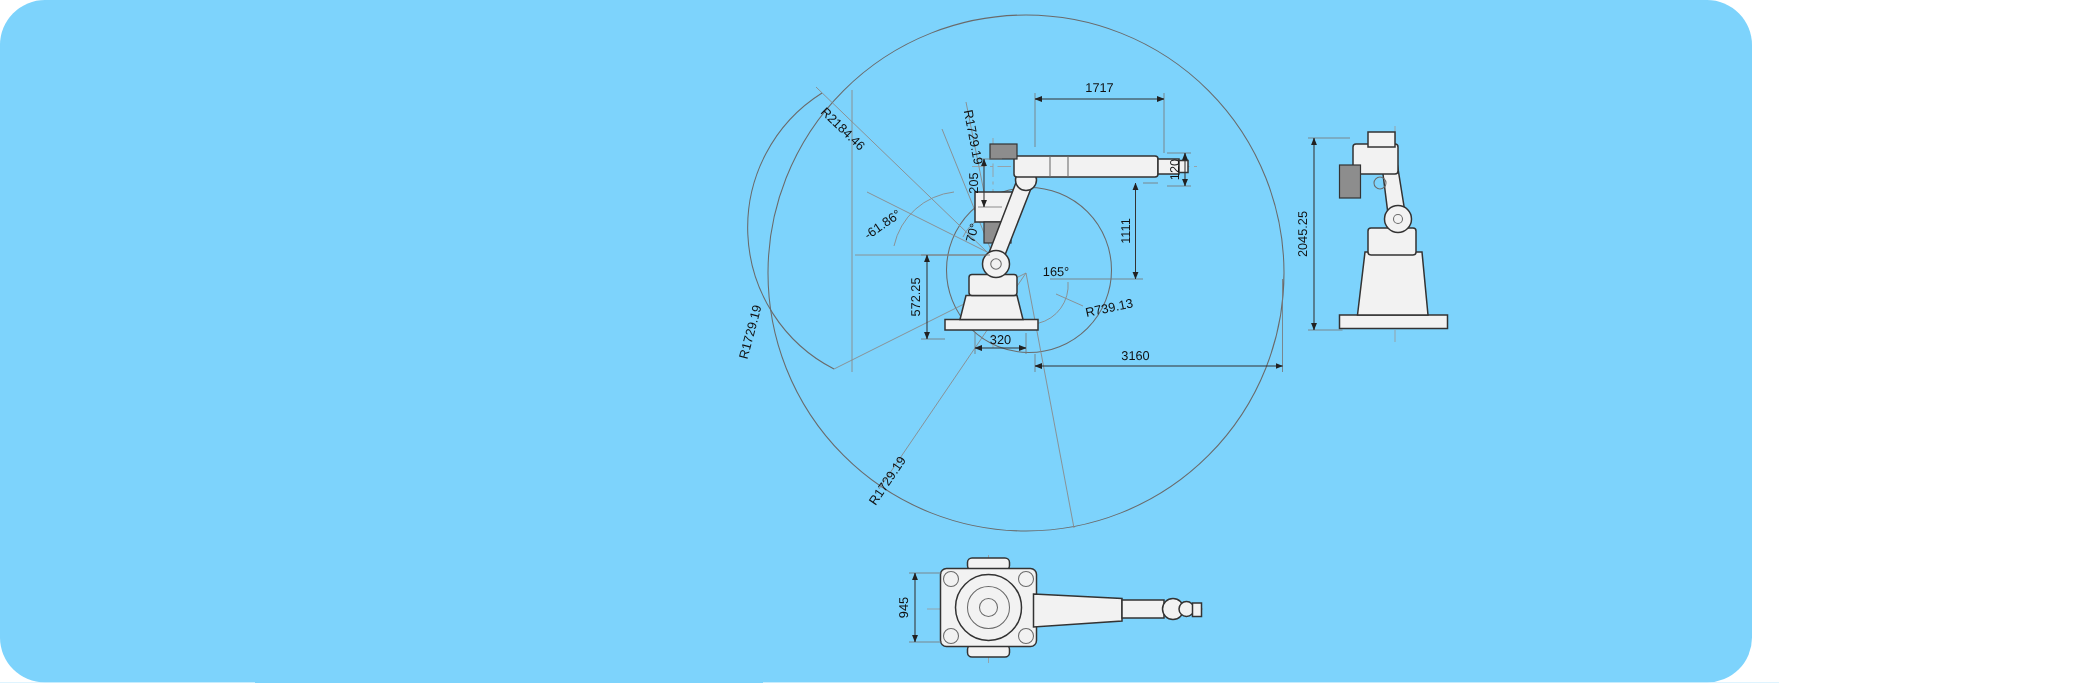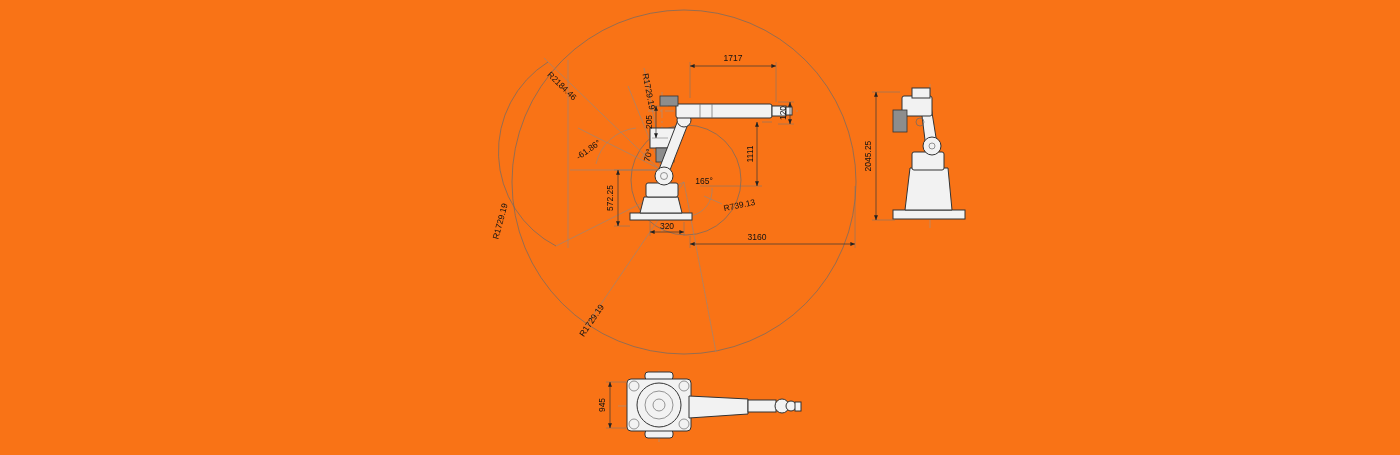--- a/index.html
+++ b/index.html
@@ -1,16 +1,16 @@
 <!DOCTYPE html>
 <html><head>
 <meta charset="utf-8">
 <style>
   html,body{margin:0;padding:0;background:#ffffff;}
-  .stage{position:relative;width:1400px;height:455px;background:#f97316;overflow:hidden;}
+  .stage{position:relative;width:1168px;height:455px;background:#7dd3fc;overflow:hidden;border-radius:30px;}
   svg{display:block;}
   .thin{stroke:#6a6a6a;stroke-width:.7;fill:none;}
   .thin2{stroke:#8a8a8a;stroke-width:.6;fill:none;}
   .outline{stroke:#333;stroke-width:1;fill:#f2f2f2;}
   .dark{stroke:#333;stroke-width:.8;fill:#8d8d8d;}
   .dim{stroke:#333;stroke-width:.7;fill:none;}
   .ext{stroke:#777;stroke-width:.55;fill:none;}
   .center{stroke:#999;stroke-width:.55;fill:none;stroke-dasharray:9 3 2 3;}
   .lbl{font:8.5px "Liberation Sans", sans-serif;fill:#111;text-anchor:middle;}
 </style>

